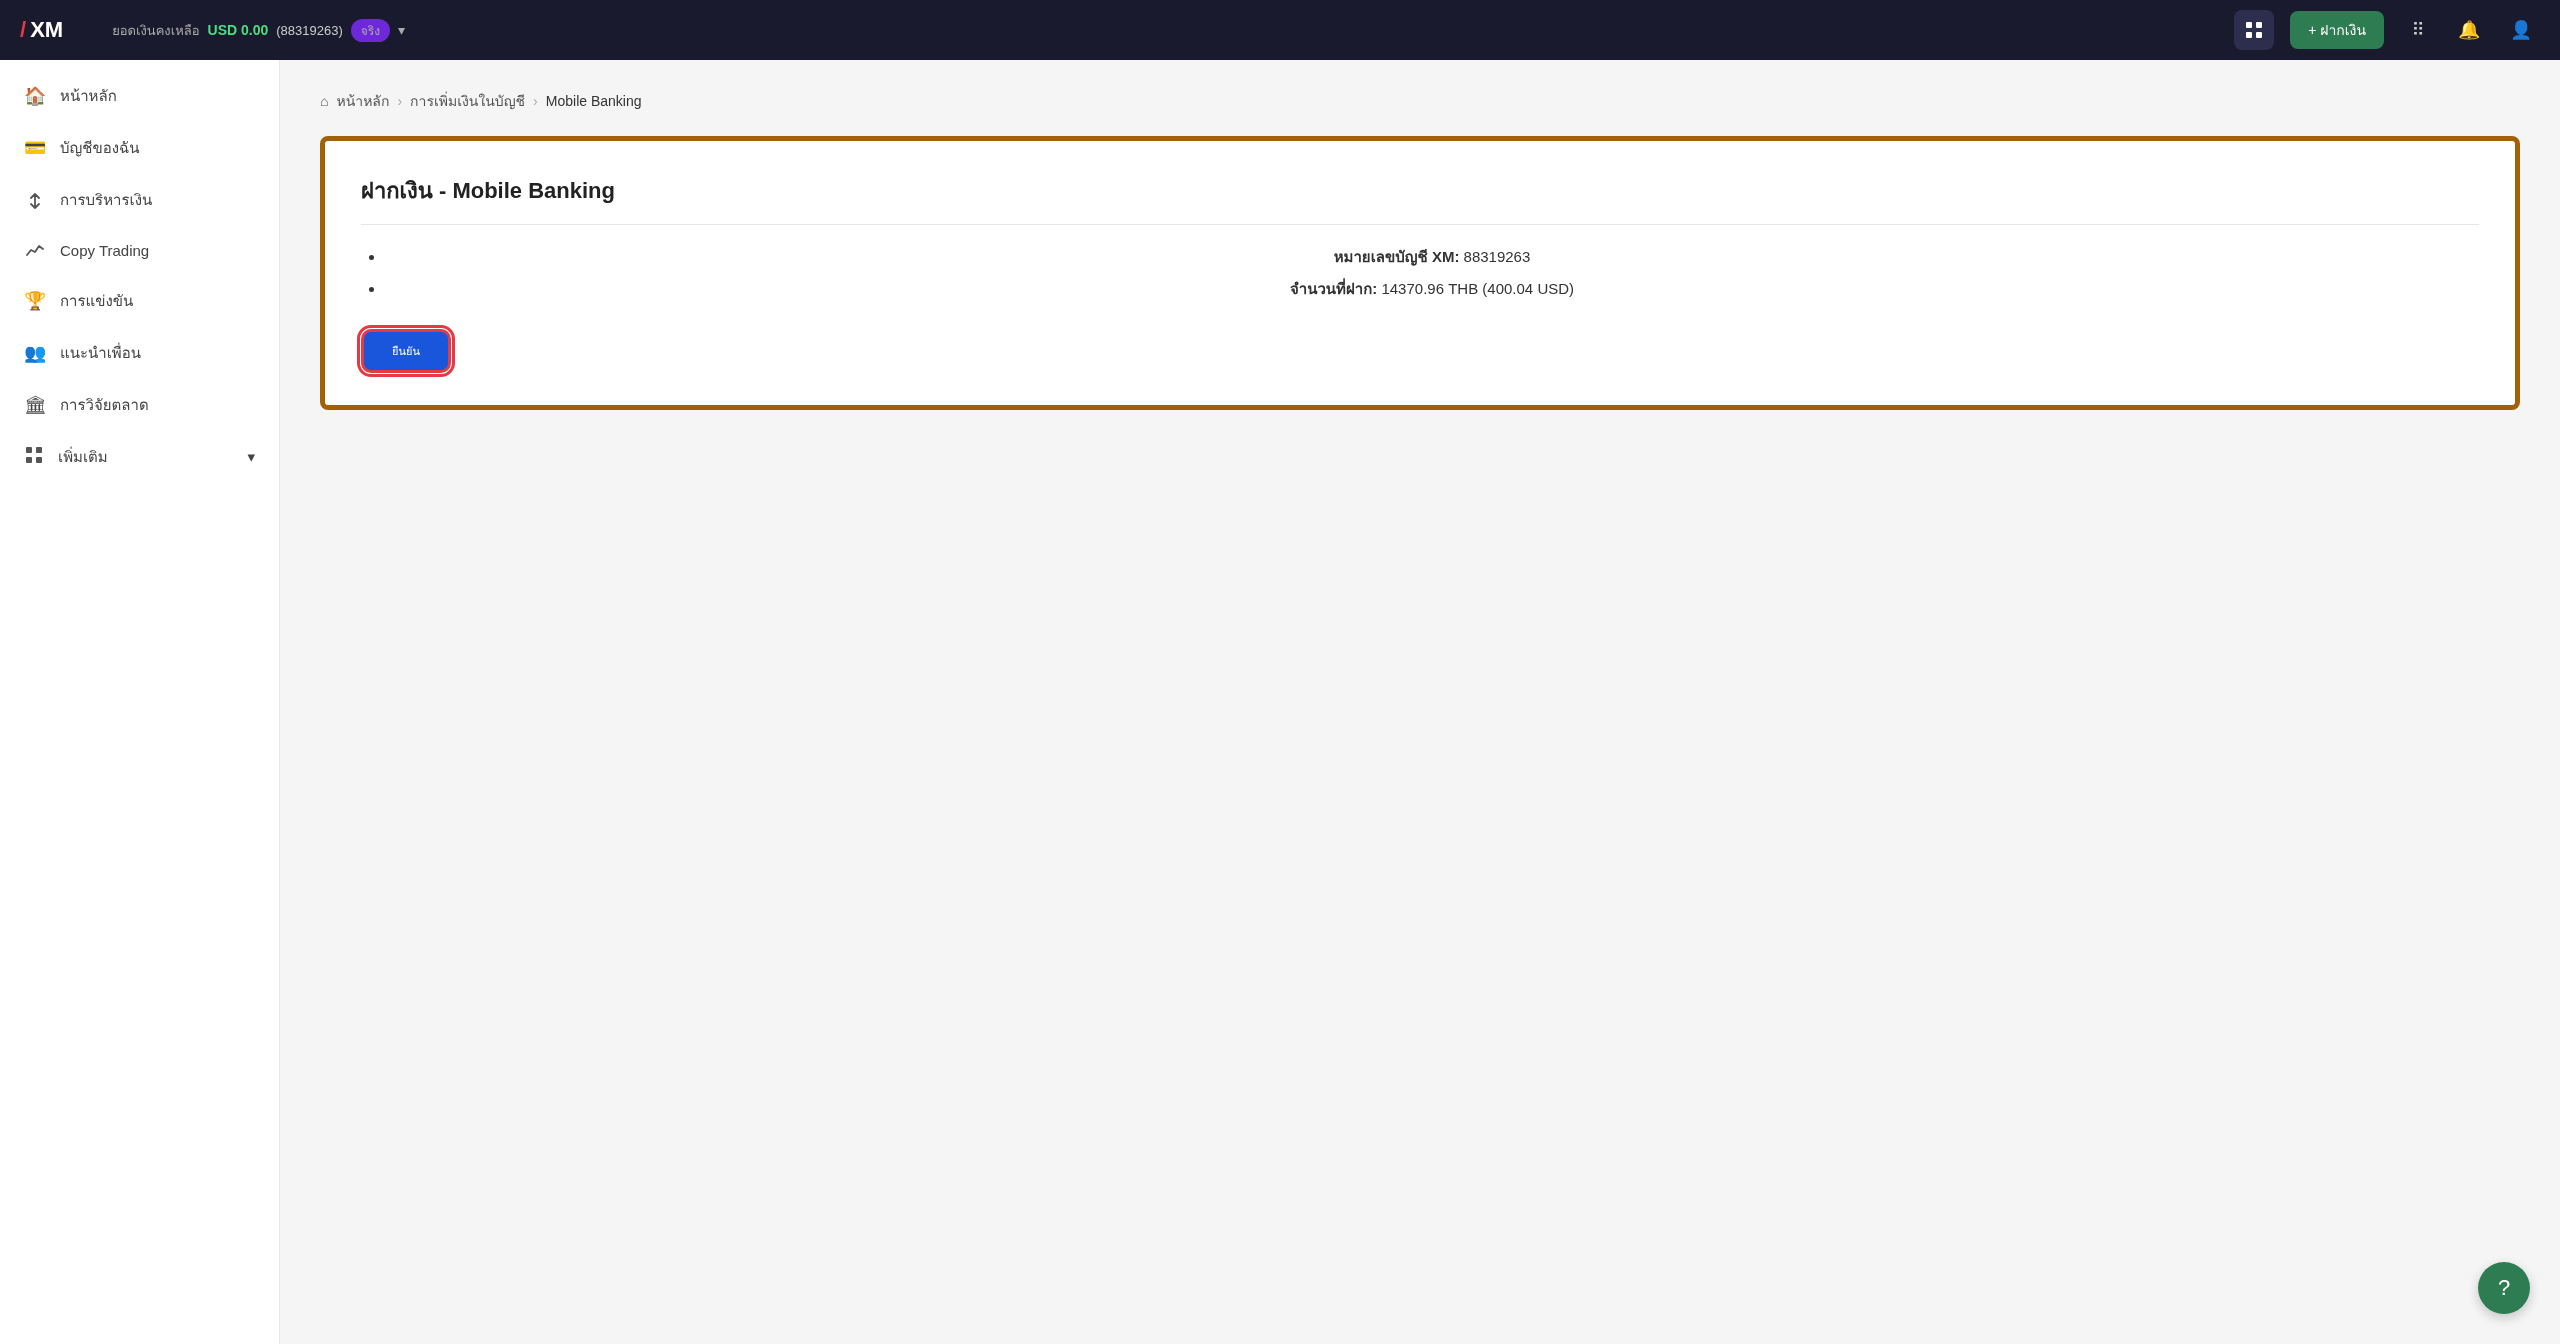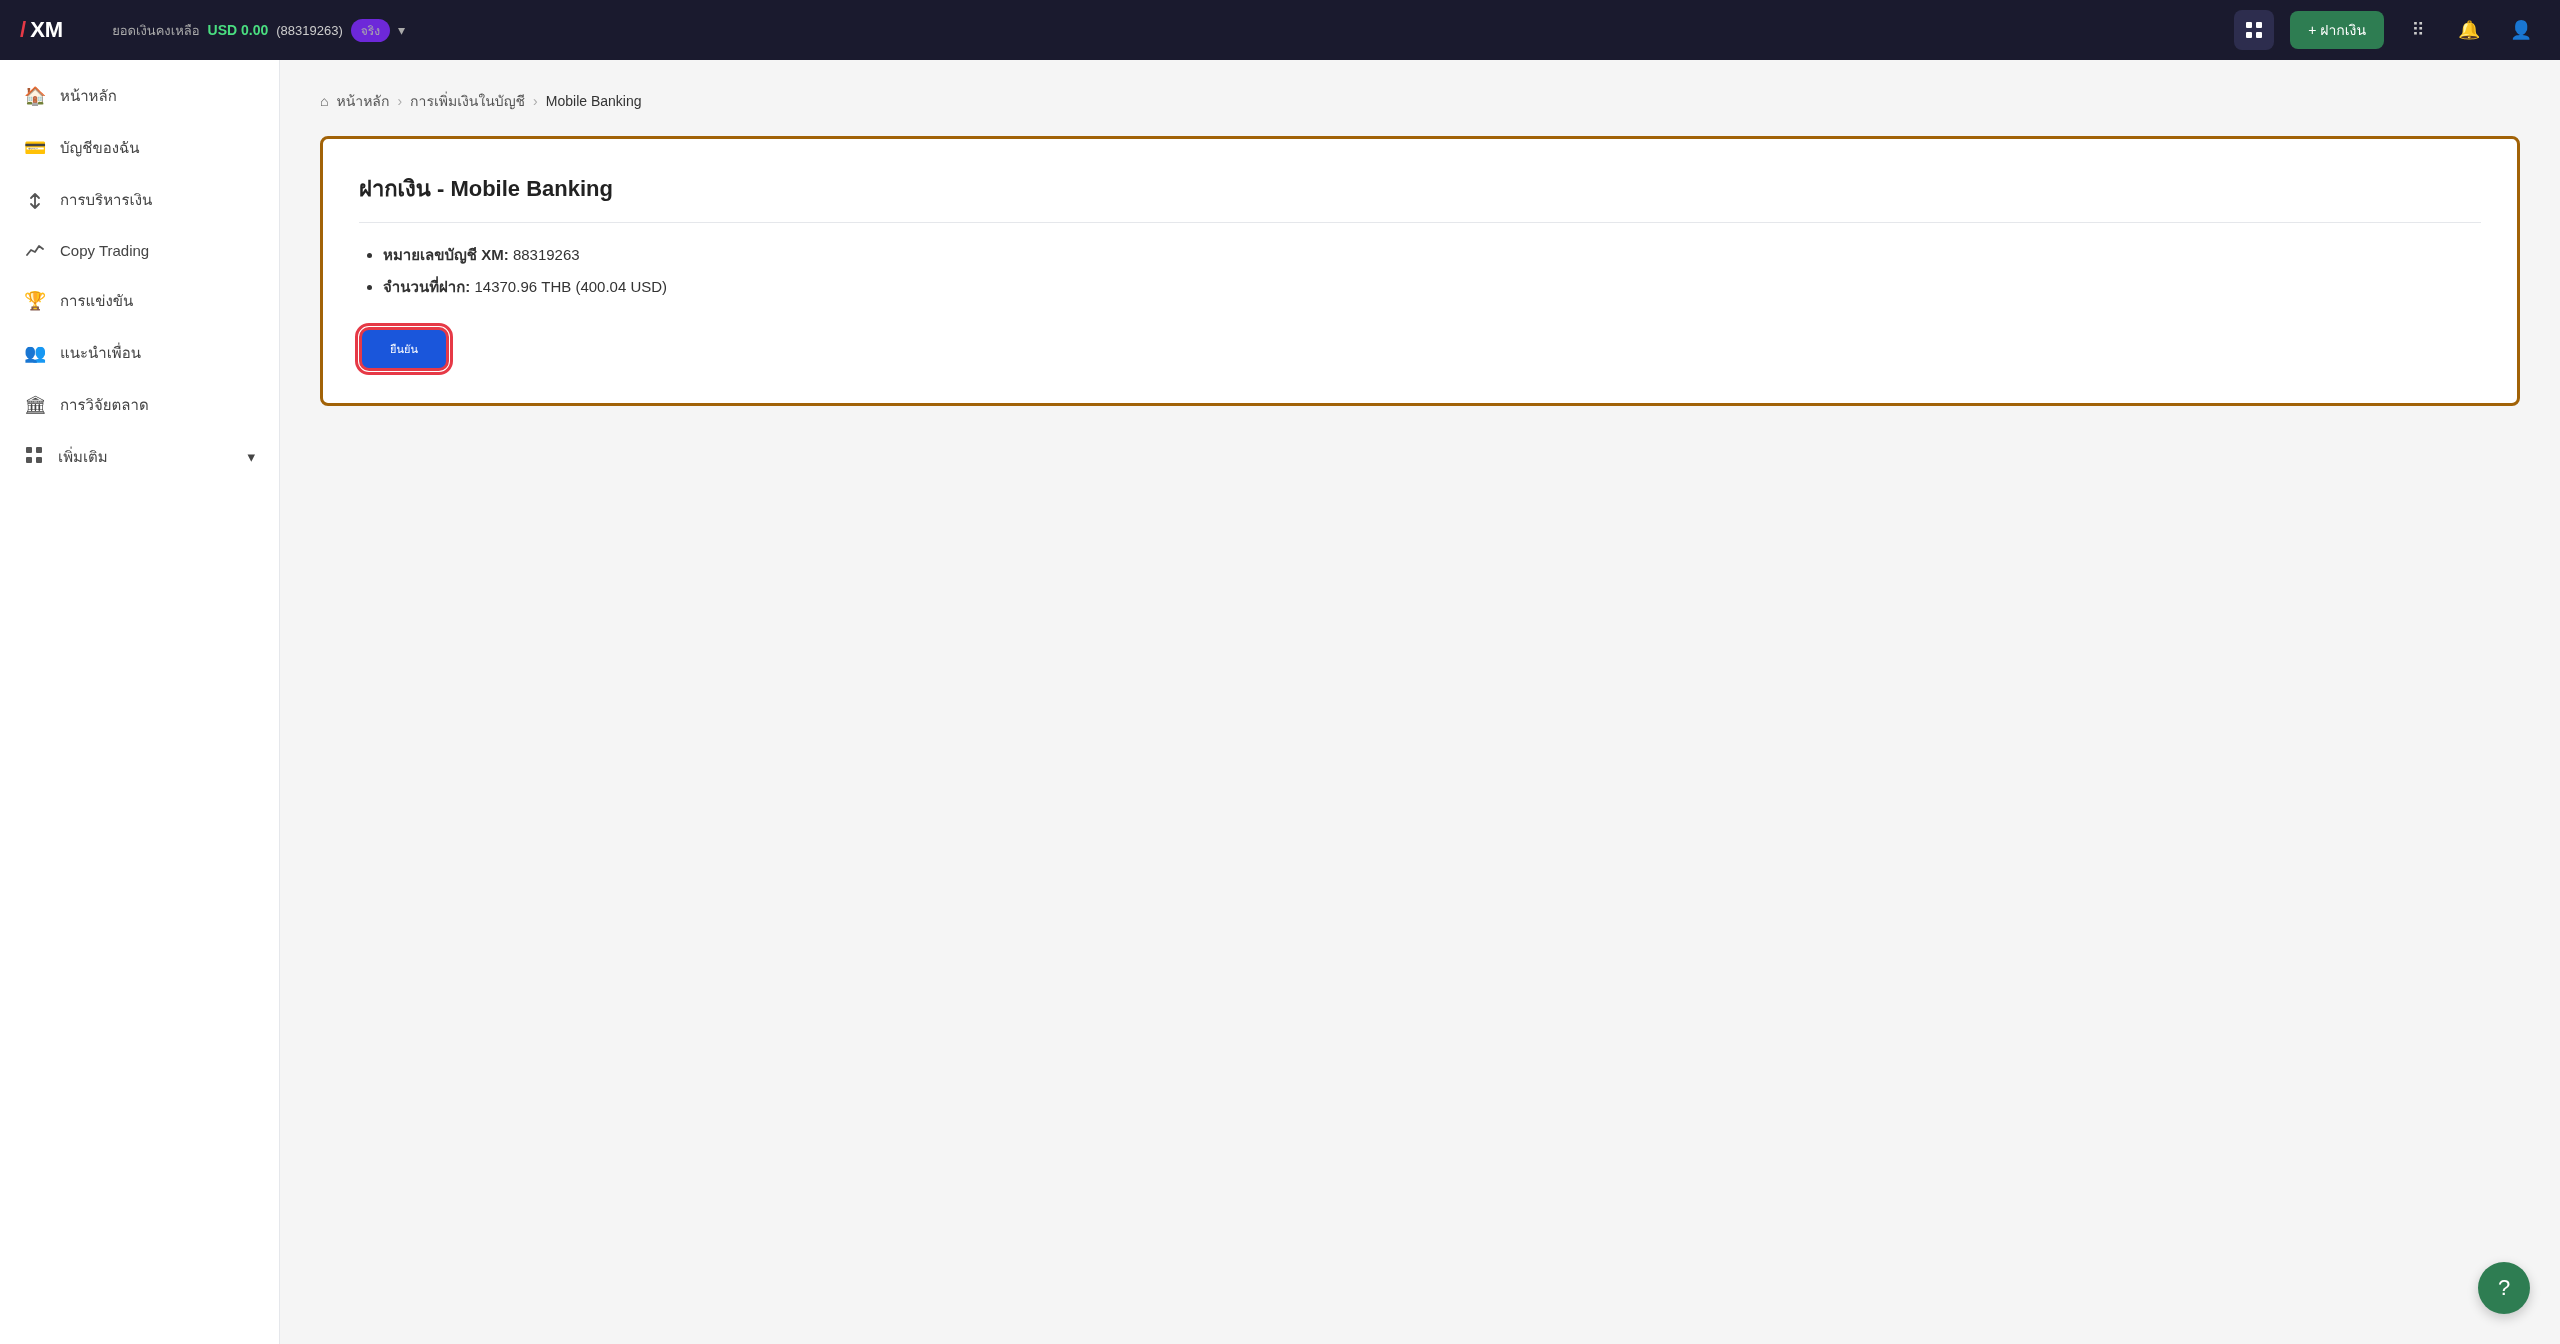--- a/index.html
+++ b/index.html
@@ -188,21 +188,21 @@
     }
     .breadcrumb-current {
       color: #333;
     }
 
     
     .card {
       background: white;
       border-radius: 8px;
       padding: 32px 36px;
-      border: 3px solid #a16207;
+      border: 5px solid #a16207;
     }
     .card-title {
       font-size: 22px;
       font-weight: 600;
       color: #222;
       margin-bottom: 20px;
       padding-bottom: 16px;
       border-bottom: 1px solid #e5e7eb;
     }
     .card-instruction {
@@ -214,20 +214,21 @@
     .card-detail-list {
       list-style: disc;
       padding-left: 24px;
       margin-bottom: 28px;
     }
     .card-detail-list li {
       font-size: 15px;
       color: #333;
       margin-bottom: 8px;
       line-height: 1.6;
+      text-align: center;
     }
     .card-detail-list li strong {
       font-weight: 600;
     }
 
     
     .btn-confirm {
       background: #1a56db;
       color: white;
       border: 3px solid #e63946;

